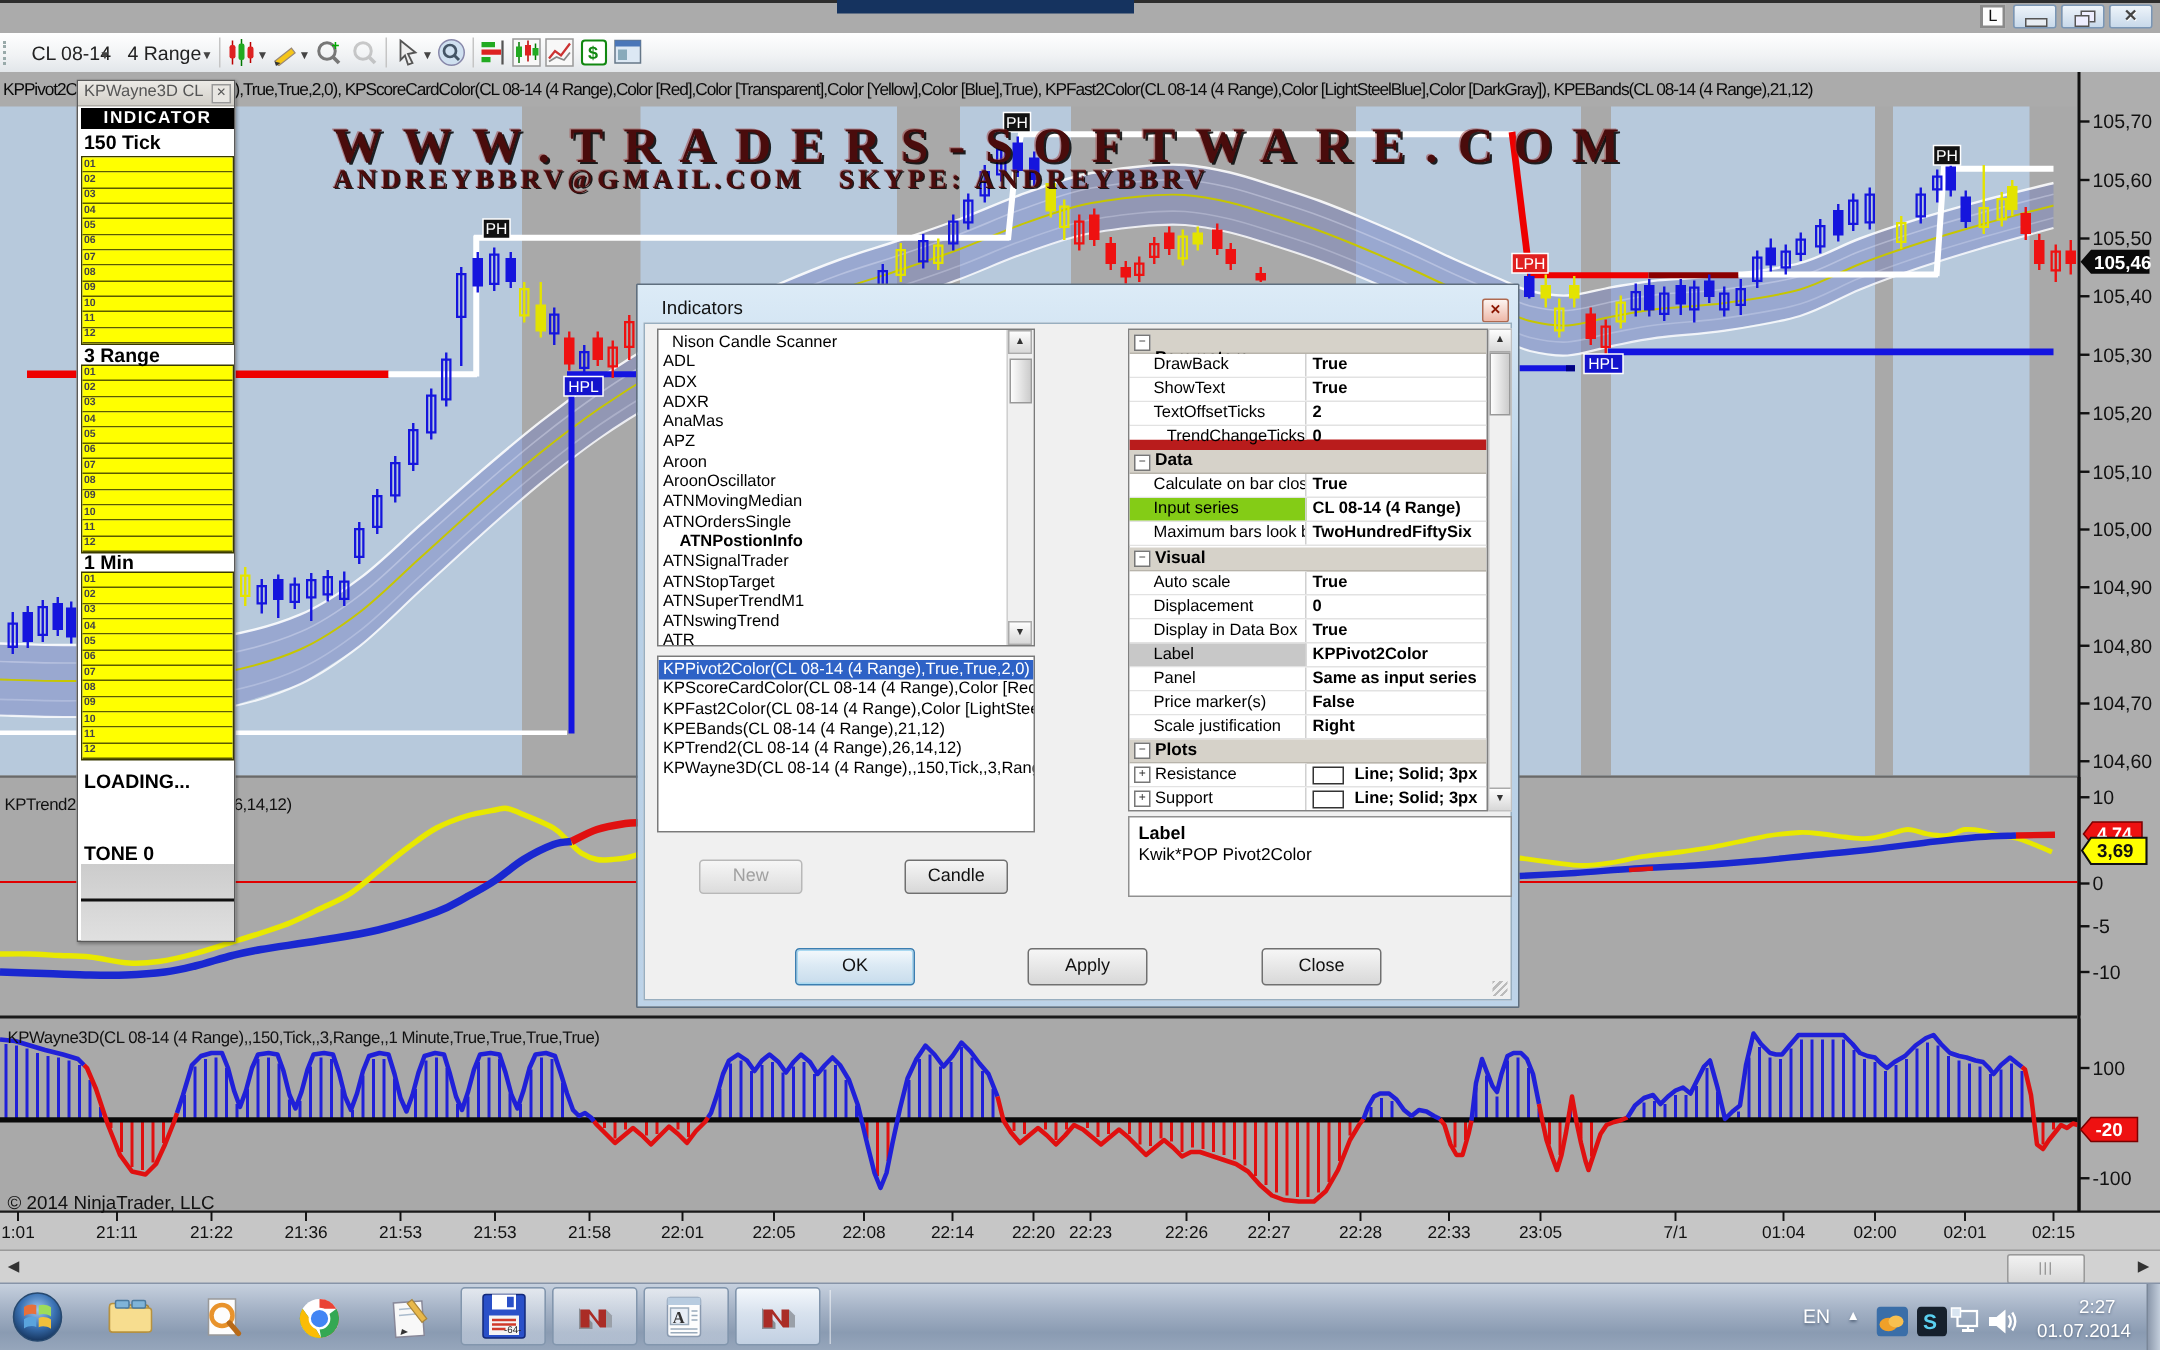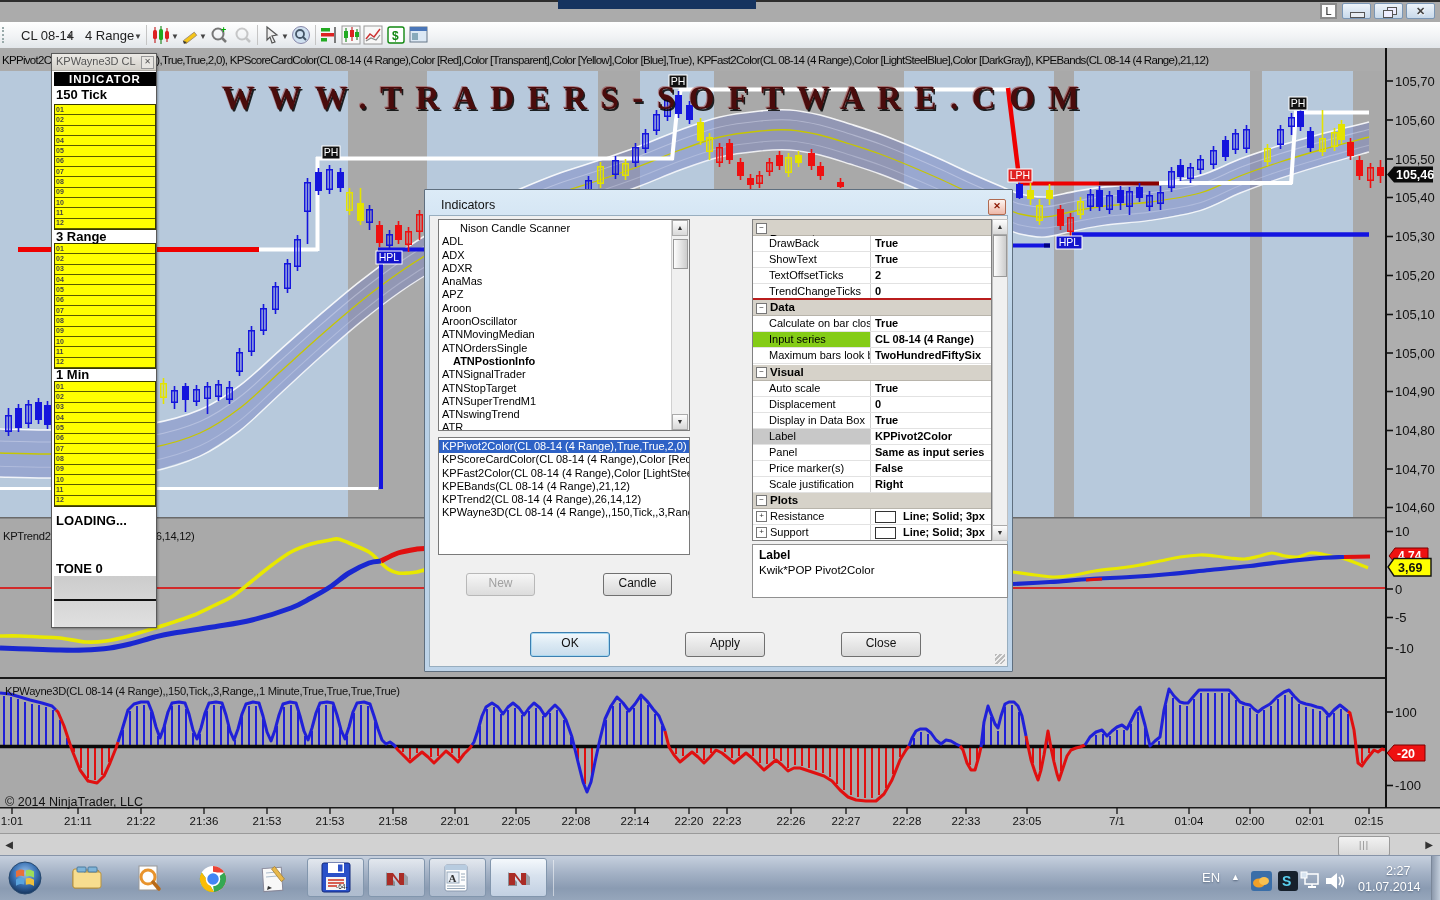--- a/index.html
+++ b/index.html
@@ -605,20 +605,21 @@
 <line x1="1250" y1="808" x2="1250" y2="814" stroke="#111" stroke-width="1.3"></line>
 <text x="1250" y="825" font-size="11.5" fill="#111" text-anchor="middle" font-family="Liberation Sans">02:00</text>
 <line x1="1310" y1="808" x2="1310" y2="814" stroke="#111" stroke-width="1.3"></line>
 <text x="1310" y="825" font-size="11.5" fill="#111" text-anchor="middle" font-family="Liberation Sans">02:01</text>
 <line x1="1369" y1="808" x2="1369" y2="814" stroke="#111" stroke-width="1.3"></line>
 <text x="1369" y="825" font-size="11.5" fill="#111" text-anchor="middle" font-family="Liberation Sans">02:15</text>
 </svg>
 <div style="position:absolute;left:2px;top:54px;width:1300px;font-size:11.5px;letter-spacing:-0.7px;color:#0a0a0a;white-space:nowrap;">KPPivot2Color(CL 08-14 (4 Range),True,True,2,0), KPScoreCardColor(CL 08-14 (4 Range),Color [Red],Color [Transparent],Color [Yellow],Color [Blue],True), KPFast2Color(CL 08-14 (4 Range),Color [LightSteelBlue],Color [DarkGray]), KPEBands(CL 08-14 (4 Range),21,12)</div>
 
 <div style="position:absolute;left:222px;top:80px;width:900px;font-family:'Liberation Serif',serif;font-weight:bold;font-size:33px;letter-spacing:13.5px;color:#4a0c0c;text-shadow:1.5px 1.5px 0 rgba(0,0,0,0.85),-1px -1px 0 rgba(160,60,60,0.5);white-space:nowrap;">WWW.TRADERS-SOFTWARE.COM</div>
+<div style="position:absolute;left:222px;top:109px;width:700px;font-family:'Liberation Serif',serif;font-weight:bold;font-size:18px;letter-spacing:3.0px;color:#4a0c0c;text-shadow:1px 1px 0 rgba(0,0,0,0.85),-0.5px -0.5px 0 rgba(160,60,60,0.5);white-space:nowrap;">ANDREYBBRV@GMAIL.COM&nbsp;&nbsp;&nbsp;SKYPE: ANDREYBBRV</div>
 
 <div style="position:absolute;left:51px;top:53px;width:106px;height:575px;background:#fff;border:1px solid #5a5a5a;box-shadow:1px 1px 2px rgba(0,0,0,0.3);box-sizing:border-box;">
  <div style="position:absolute;left:0;top:0;width:104px;height:16px;background:linear-gradient(#eceae6,#d2cfc8);border-bottom:1px solid #b0ada6;">
   <span style="position:absolute;left:4px;top:1px;font-size:11px;color:#555;">KPWayne3D CL</span>
   <span style="position:absolute;right:2px;top:2px;width:11px;height:11px;background:#e8e6e2;border:1px solid #999;font-size:8px;line-height:10px;text-align:center;color:#555;">✕</span>
  </div>
  <div style="position:absolute;left:2px;top:18px;width:102px;height:14px;background:#000;color:#fff;font-weight:bold;font-size:11.5px;text-align:center;letter-spacing:1px;line-height:14px;">INDICATOR</div>
  <div style="position:absolute;left:4px;top:33px;font-size:13px;font-weight:bold;color:#000;">150 Tick</div>
  <div style="position:absolute;left:2px;top:50.0px;width:102px;height:126.0px;border:1px solid #3a3a00;box-sizing:border-box;"></div>
       <div style="position:absolute;left:3px;top:51.0px;width:100px;height:10.33px;background:#ffff00;border-bottom:1px solid #5a5a00;box-sizing:border-box;">
@@ -739,21 +740,21 @@
  <div style="position:absolute;left:2px;top:545px;width:102px;height:2px;background:#111;"></div>
 </div>
 
 <div style="position:absolute;left:424px;top:189px;width:589px;height:483px;background:linear-gradient(#dcebf7,#b6cfe6 30%,#bdd3e8);border:1px solid #5f6f7f;border-radius:1px;box-sizing:border-box;">
  <span style="position:absolute;left:16px;top:8px;font-size:12.5px;color:#111;">Indicators</span>
  <div style="position:absolute;left:563px;top:9px;width:16px;height:14px;background:linear-gradient(#fdf4f0,#eeb8a8);border:1px solid #b06a50;border-radius:2px;text-align:center;line-height:12px;font-size:9px;color:#8b1500;font-weight:bold;">✕</div>
  <div style="position:absolute;left:4px;top:25px;width:579px;height:452px;background:#f0f0f0;border:1px solid #98aebf;box-sizing:border-box;">
 
   <div style="position:absolute;left:8px;top:3px;width:252px;height:212px;background:#fff;border:1px solid #7a7a7a;box-sizing:border-box;overflow:hidden;font-size:11px;">
    <div style="padding-top:2px;">
-            <div style="height:13.3px;padding-left:18px;white-space:nowrap;">&nbsp;Nison Candle Scanner</div>
+            <div style="height:13.3px;padding-left:6px;white-space:nowrap;">&nbsp;Nison Candle Scanner</div>
             <div style="height:13.3px;padding-left:3px;white-space:nowrap;">ADL</div>
             <div style="height:13.3px;padding-left:3px;white-space:nowrap;">ADX</div>
             <div style="height:13.3px;padding-left:3px;white-space:nowrap;">ADXR</div>
             <div style="height:13.3px;padding-left:3px;white-space:nowrap;">AnaMas</div>
             <div style="height:13.3px;padding-left:3px;white-space:nowrap;">APZ</div>
             <div style="height:13.3px;padding-left:3px;white-space:nowrap;">Aroon</div>
             <div style="height:13.3px;padding-left:3px;white-space:nowrap;">AroonOscillator</div>
             <div style="height:13.3px;padding-left:3px;white-space:nowrap;">ATNMovingMedian</div>
             <div style="height:13.3px;padding-left:3px;white-space:nowrap;">ATNOrdersSingle</div>
             <div style="height:13.3px;padding-left:14px;white-space:nowrap;font-weight:bold;">ATNPostionInfo</div>
@@ -800,21 +801,21 @@
               <span style="position:absolute;left:16px;top:1px;font-size:11px;white-space:nowrap;overflow:hidden;display:block;width:101px;">ShowText</span>
             </div>
             <span style="position:absolute;left:122px;top:1px;font-weight:bold;font-size:11px;white-space:nowrap;">True</span>
           </div>
           <div style="position:absolute;left:0;top:48.2px;width:238px;height:16.1px;border-bottom:1px solid #e2e2e2;box-sizing:border-box;">
             <div style="position:absolute;left:0;top:0;width:118px;height:100%;background:#ffffff;border-right:1px solid #d0d0d0;box-sizing:border-box;">
               <span style="position:absolute;left:16px;top:1px;font-size:11px;white-space:nowrap;overflow:hidden;display:block;width:101px;">TextOffsetTicks</span>
             </div>
             <span style="position:absolute;left:122px;top:1px;font-weight:bold;font-size:11px;white-space:nowrap;">2</span>
           </div>
-          <div style="position:absolute;left:0;top:64.2px;width:238px;height:16.1px;border-bottom:2px solid #b91c1c;box-sizing:border-box;">
+          <div style="position:absolute;left:0;top:64.2px;width:238px;height:16.1px;border-bottom:7px solid #b91c1c;box-sizing:border-box;text-align:right;">
             <div style="position:absolute;left:0;top:0;width:118px;height:100%;background:#ffffff;border-right:1px solid #d0d0d0;box-sizing:border-box;">
               <span style="position:absolute;left:16px;top:1px;font-size:11px;white-space:nowrap;overflow:hidden;display:block;width:101px;">TrendChangeTicks</span>
             </div>
             <span style="position:absolute;left:122px;top:1px;font-weight:bold;font-size:11px;white-space:nowrap;">0</span>
           </div>
           <div style="position:absolute;left:0;top:80.2px;width:238px;height:16.1px;background:#d6d2c9;border-bottom:1px solid #b8b4ab;box-sizing:border-box;">
             <span style="position:absolute;left:3px;top:2.5px;width:9px;height:9px;background:#fff;border:1px solid #777;font-size:8px;line-height:7px;text-align:center;color:#333;">−</span>
             <span style="position:absolute;left:17px;top:1px;font-weight:bold;font-size:11.5px;">Data</span>
           </div>
           <div style="position:absolute;left:0;top:96.3px;width:238px;height:16.1px;border-bottom:1px solid #e2e2e2;box-sizing:border-box;">

